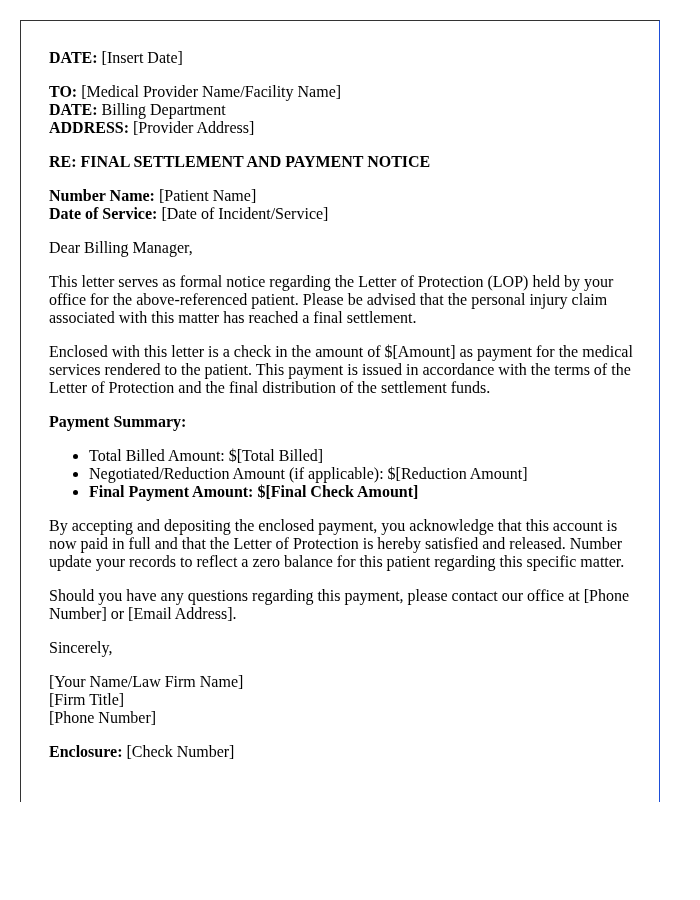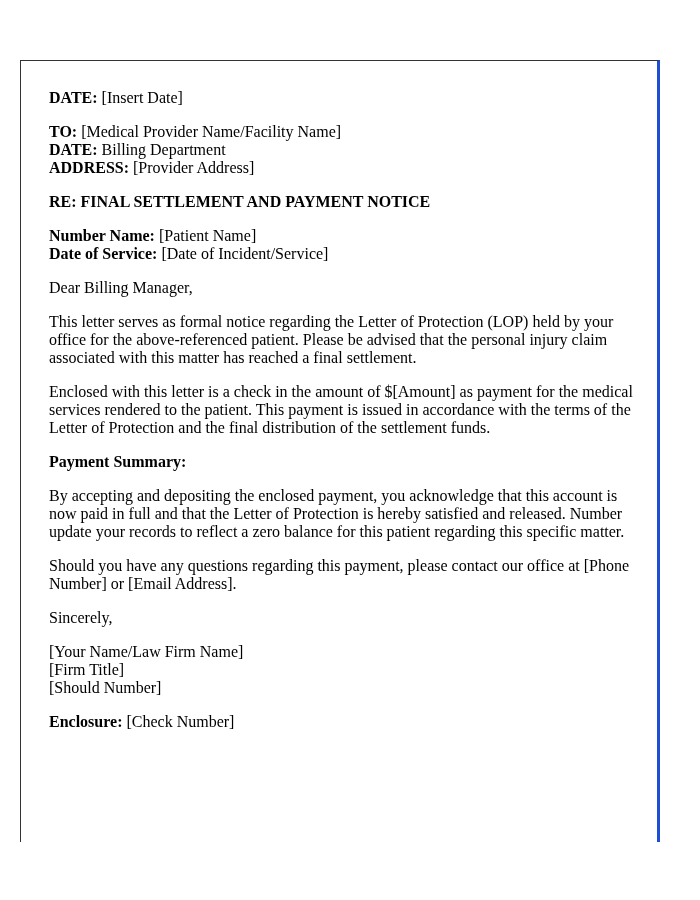--- a/index.html
+++ b/index.html
@@ -16,24 +16,23 @@
       line-height: 18px;
       color: #000000;
     }
     .page {
       position: absolute;
       left: 20px;
       top: 20px;
       width: 640px;
       height: 782px;
       border-left: 1px solid #333333;
-      border-right: 3px solid #1d4ed8;
+      border-right: 1px solid #1d4ed8;
       border-top: 1px solid #333333;
       box-sizing: border-box;
-      margin-top: 40px;
     }
     .content {
       position: absolute;
       left: 28px;
       top: 28px;
       width: 590px;
     }
     p {
       margin: 0 0 16px 0;
     }
@@ -95,30 +94,35 @@
 
     <p>Dear Billing Manager,</p>
 
     <p>This letter serves as formal notice regarding the Letter of Protection (LOP) held by your office for the above-referenced patient. Please be advised that the personal injury claim associated with this matter has reached a final settlement.</p>
     <p>Enclosed with this letter is a check in the amount of $[Amount] as payment for the medical services rendered to the patient. This payment is issued in accordance with the terms of the Letter of Protection and the final distribution of the settlement funds.</p>
 
     <p>
       <b>Payment Summary:</b>
     </p>
 
+    <ul>
+      <li>Total Billed Amount: $[Total Billed]</li>
+      <li>Negotiated/Reduction Amount (if applicable): $[Reduction Amount]</li>
+      <li><b>Final Payment Amount: $[Final Check Amount]</b></li>
+    </ul>
 
     <p>By accepting and depositing the enclosed payment, you acknowledge that this account is now paid in full and that the Letter of Protection is hereby satisfied and released. Number update your records to reflect a zero balance for this patient regarding this specific matter.</p>
     <p>Should you have any questions regarding this payment, please contact our office at [Phone Number] or [Email Address].</p>
 
     <p>Sincerely,</p>
 
     <p>
       <span class="line">[Your Name/Law Firm Name]</span>
       <span class="line">[Firm Title]</span>
-      <span class="line">[Should Number]</span>
+      <span class="line">[Phone Number]</span>
     </p>
 
     <p>
       <b>Enclosure:</b>
       <span>[Check Number]</span>
     </p>
 
   </div>
 </div>
 

